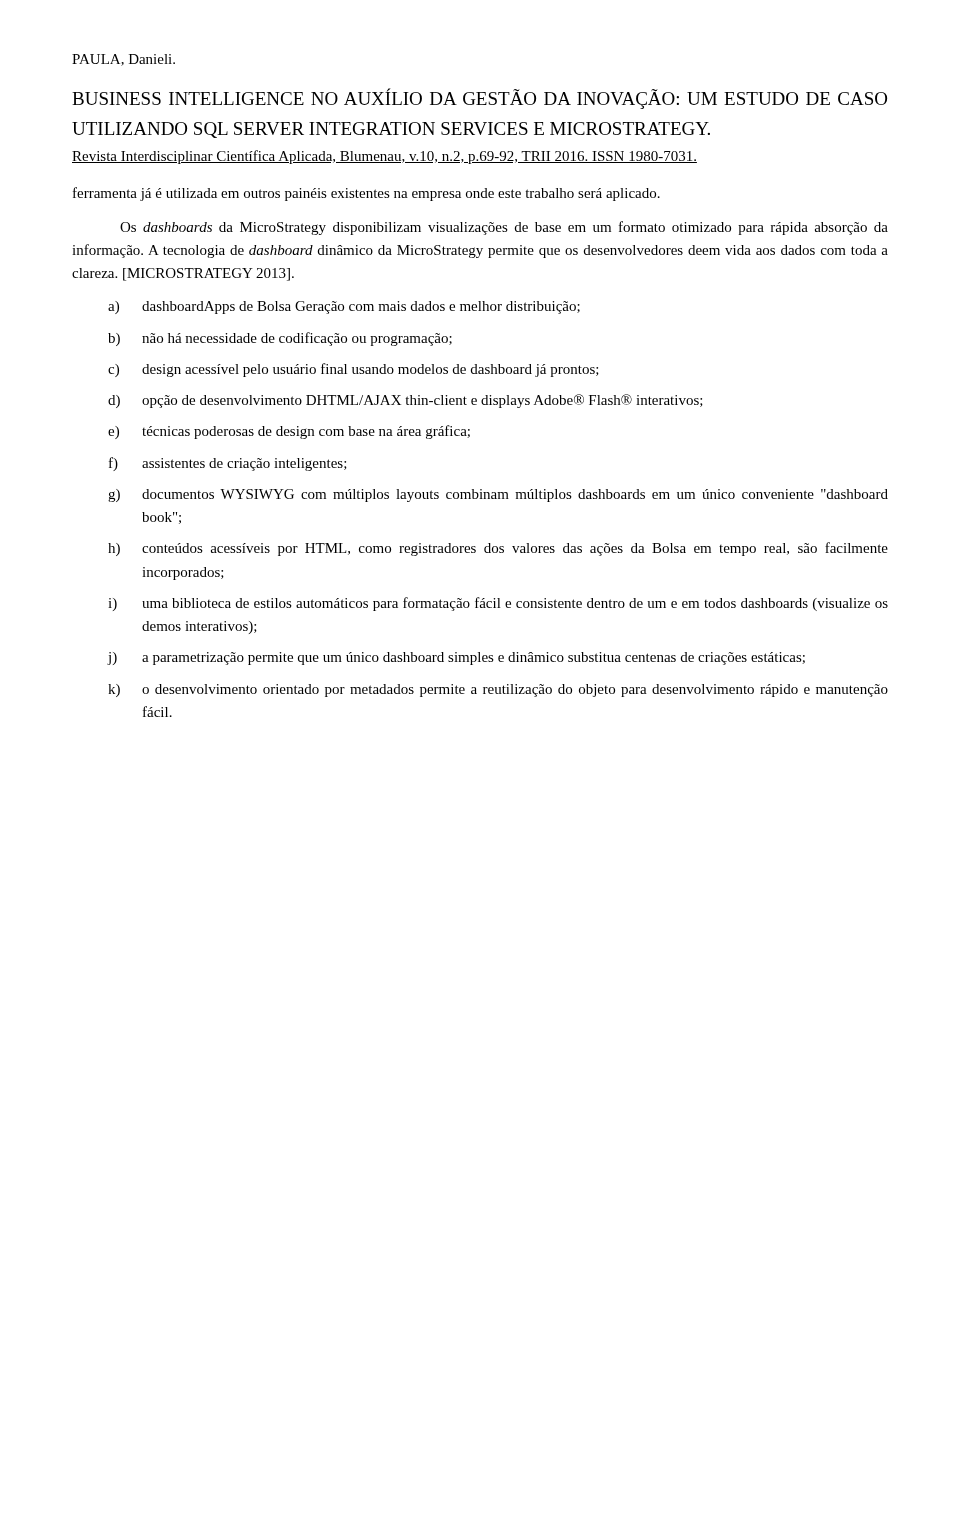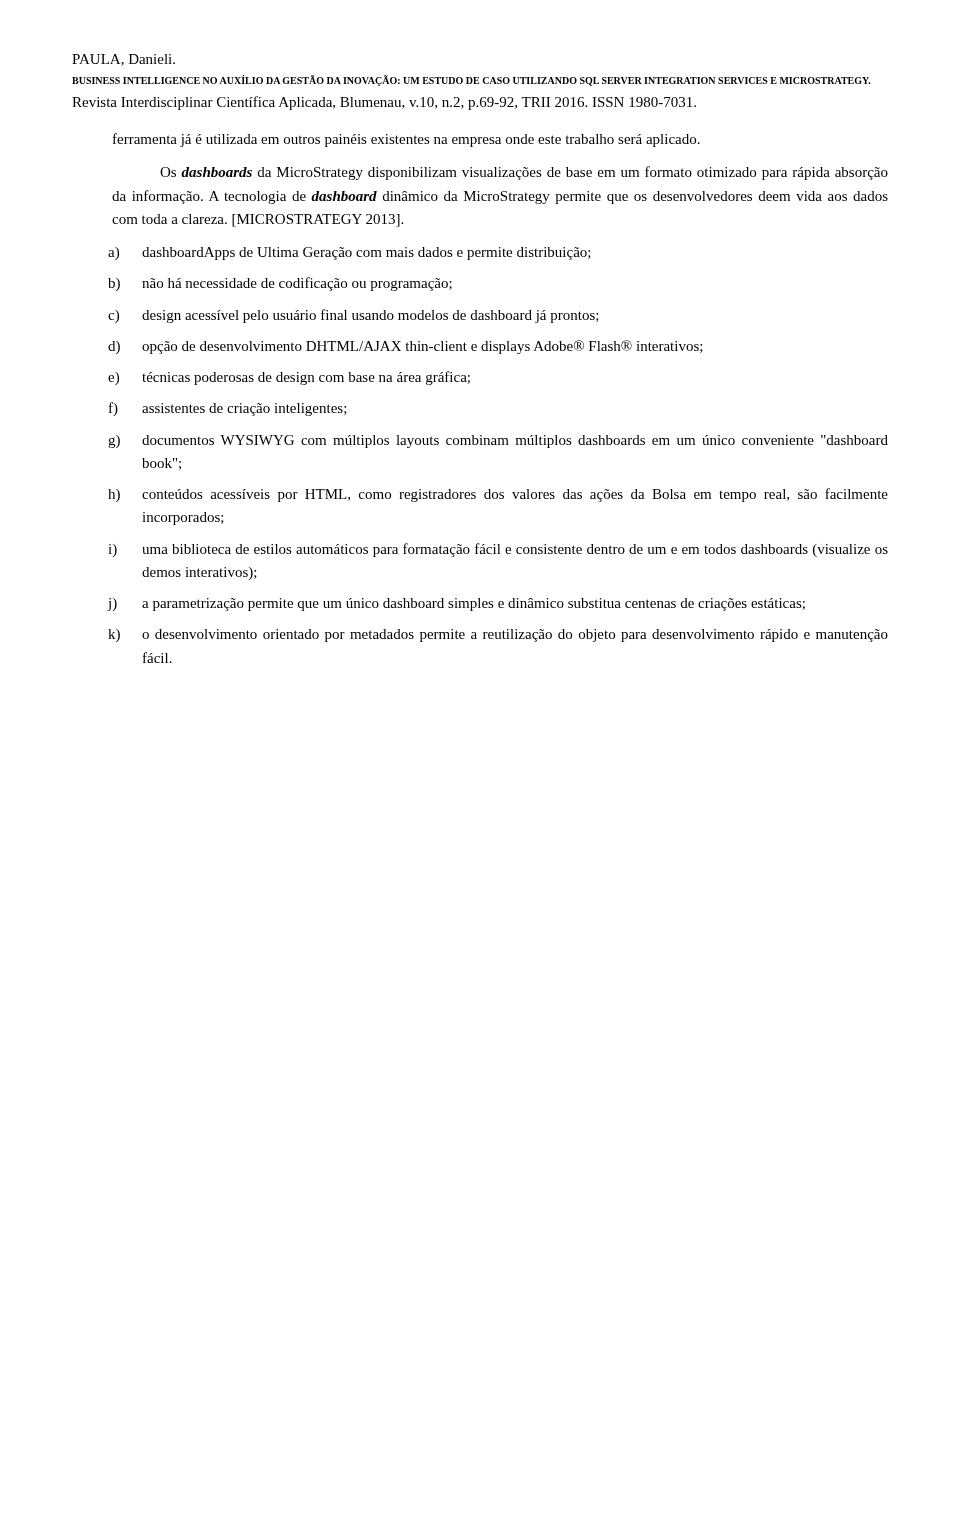--- a/index.html
+++ b/index.html
@@ -21,35 +21,35 @@
       background: #fff;
     }
     .header-block {
       margin-bottom: 14px;
     }
     .header-authors {
       font-size: 15px;
       font-weight: normal;
     }
     .header-title {
-      font-size: 10px;
-      font-weight: bold;
+      font-size: 19px;
+      font-weight: normal;
       text-align: justify;
-      margin-top: 2px;
+      margin-top: 13px;
     }
     .header-journal {
       font-size: 15px;
       text-align: justify;
       margin-top: 2px;
+      text-decoration: underline;
     }
     .body-text {
       text-align: justify;
       margin-bottom: 10px;
       font-size: 15px;
-      margin-left: 40px;
     }
     .indent {
       text-indent: 48px;
     }
     .list-block {
       margin-left: 36px;
       margin-top: 0;
     }
     .list-item {
       display: flex;
@@ -61,21 +61,20 @@
       min-width: 34px;
       font-size: 15px;
     }
     .list-content {
       font-size: 15px;
       flex: 1;
       text-align: justify;
     }
     em {
       font-style: italic;
-      font-weight: bold;
     }
   </style>
 </head>
 <body>
 
 <div class="page">
 
   <div class="header-block">
     <div class="header-authors">PAULA, Danieli.</div>
     <div class="header-title">BUSINESS INTELLIGENCE NO AUXÍLIO DA GESTÃO DA INOVAÇÃO: UM ESTUDO DE CASO UTILIZANDO SQL SERVER INTEGRATION SERVICES E MICROSTRATEGY.</div>
@@ -87,21 +86,21 @@
   </p>
 
   <p class="body-text indent">
     <span>Os </span><em>dashboards</em><span> da MicroStrategy disponibilizam visualizações de base em um formato otimizado para rápida absorção da informação. A tecnologia de </span><em>dashboard</em><span> dinâmico da MicroStrategy permite que os desenvolvedores deem vida aos dados com toda a clareza. [MICROSTRATEGY 2013].</span>
   </p>
 
 
   <div class="list-block">
   <div class="list-item">
         <span class="list-label">a)</span>
-        <span class="list-content">dashboardApps de Ultima Geração com mais dados e permite distribuição;</span>
+        <span class="list-content">dashboardApps de Bolsa Geração com mais dados e melhor distribuição;</span>
       </div>
       <div class="list-item">
         <span class="list-label">b)</span>
         <span class="list-content">não há necessidade de codificação ou programação;</span>
       </div>
       <div class="list-item">
         <span class="list-label">c)</span>
         <span class="list-content">design acessível pelo usuário final usando modelos de dashboard já prontos;</span>
       </div>
       <div class="list-item">

